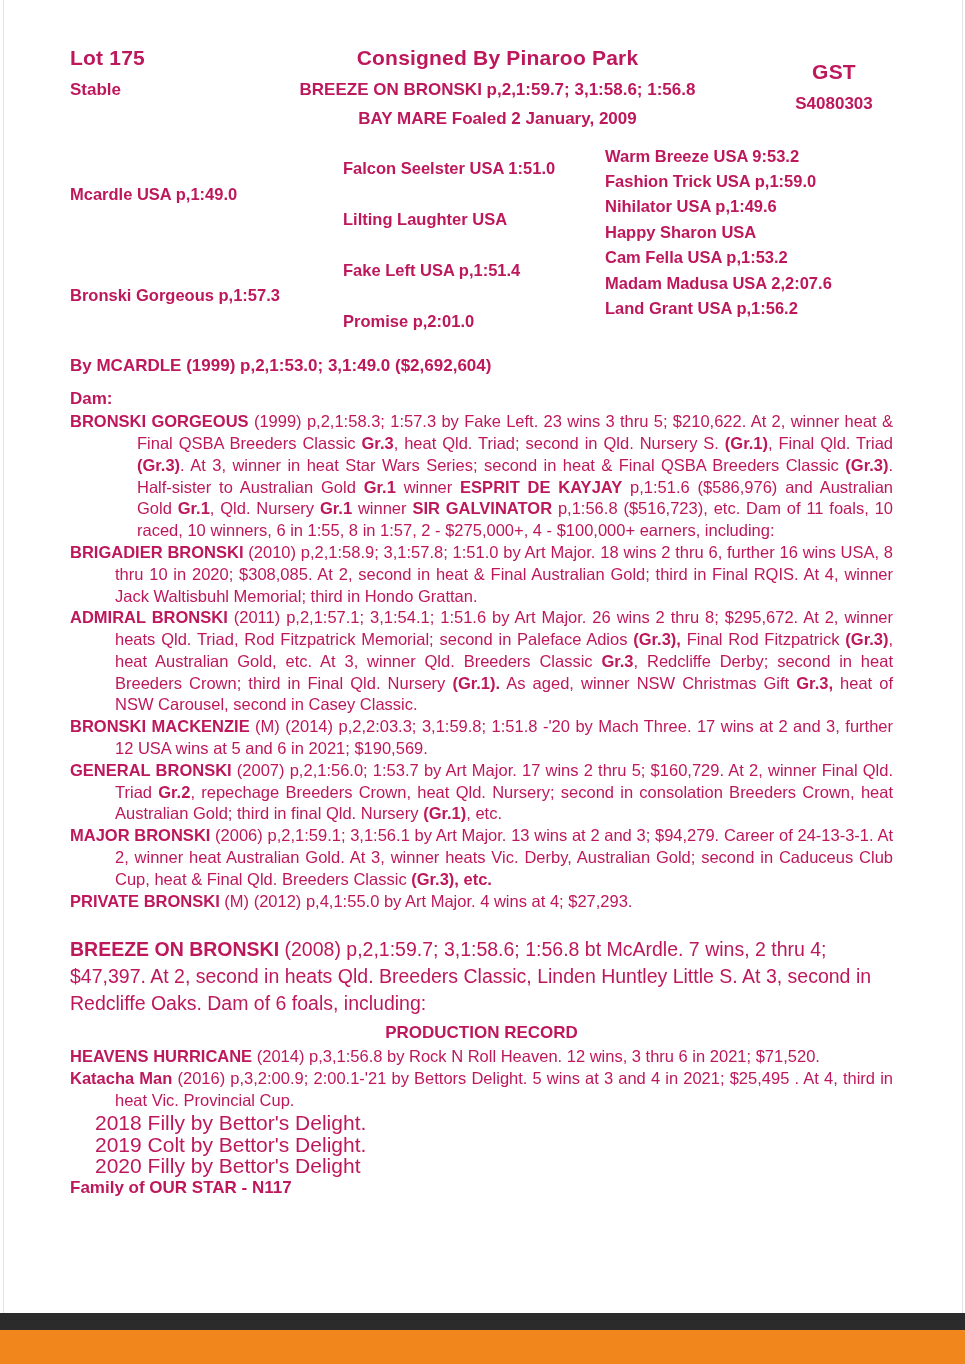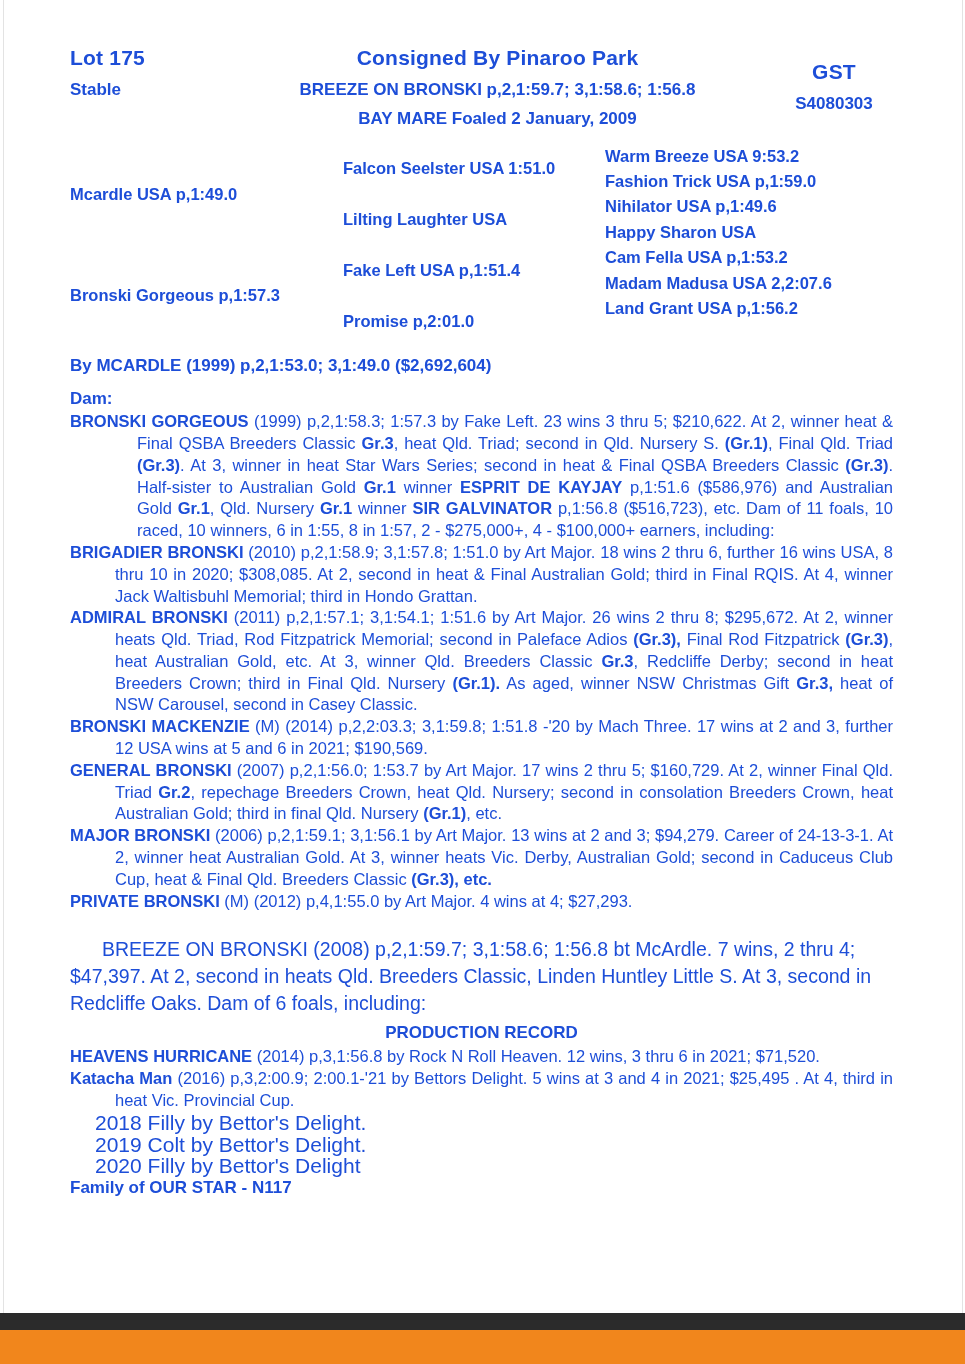--- a/index.html
+++ b/index.html
@@ -1,18 +1,18 @@
 <!DOCTYPE html>
 <html><head>
 <meta charset="utf-8">
 <style>
   html,body{margin:0;padding:0;background:#ffffff;}
   .page{
     position:relative;width:965px;height:1364px;background:#ffffff;overflow:hidden;
-    font-family:"Liberation Sans", sans-serif;color:#1d4ed8;
+    font-family:"Liberation Sans", sans-serif;color:#be185d;
   }
   .edge{position:absolute;top:0;bottom:51px;width:1px;background:#e3e3e3;}
   .edge-l{left:3px;}
   .edge-r{right:2px;}
   .content{position:absolute;left:70px;right:72px;top:0;}
 
   
   .header{display:grid;grid-template-columns:150px 1fr 118px;padding-top:46px;}
   .hcol.center{text-align:center;}
   .hcol.right{text-align:center;margin-top:14px;}
@@ -39,21 +39,21 @@
 
   
   .sire-credit{margin-top:9px;font-size:17px;line-height:21px;font-weight:bold;}
   .dam-label{margin-top:12px;font-size:17px;line-height:21px;font-weight:bold;}
   .para{font-size:16.5px;line-height:21.8px;text-align:justify;}
   .dampara{margin-top:2px;padding-left:67px;text-indent:-67px;}
   .progeny{padding-left:45px;text-indent:-45px;}
   .para b{font-weight:bold;}
 
   .subject{margin-top:24px;font-size:19.5px;line-height:27px;text-align:left;}
-  .subject b{font-weight:normal;margin-left:32px;}
+  .subject b{font-weight:bold;}
   .prod-title{margin-top:2px;font-size:17px;line-height:27px;font-weight:bold;text-align:center;}
   .foal{margin-left:25px;font-size:21px;line-height:21.8px;}
   .family{font-size:17px;line-height:22px;font-weight:bold;}
 
   
   .stripe-dark{position:absolute;left:0;right:0;bottom:34px;height:17px;background:#2B2B2B;}
   .stripe-orange{position:absolute;left:0;right:0;bottom:0;height:34px;background:#F1861C;}
 </style>
 </head>
 <body>

